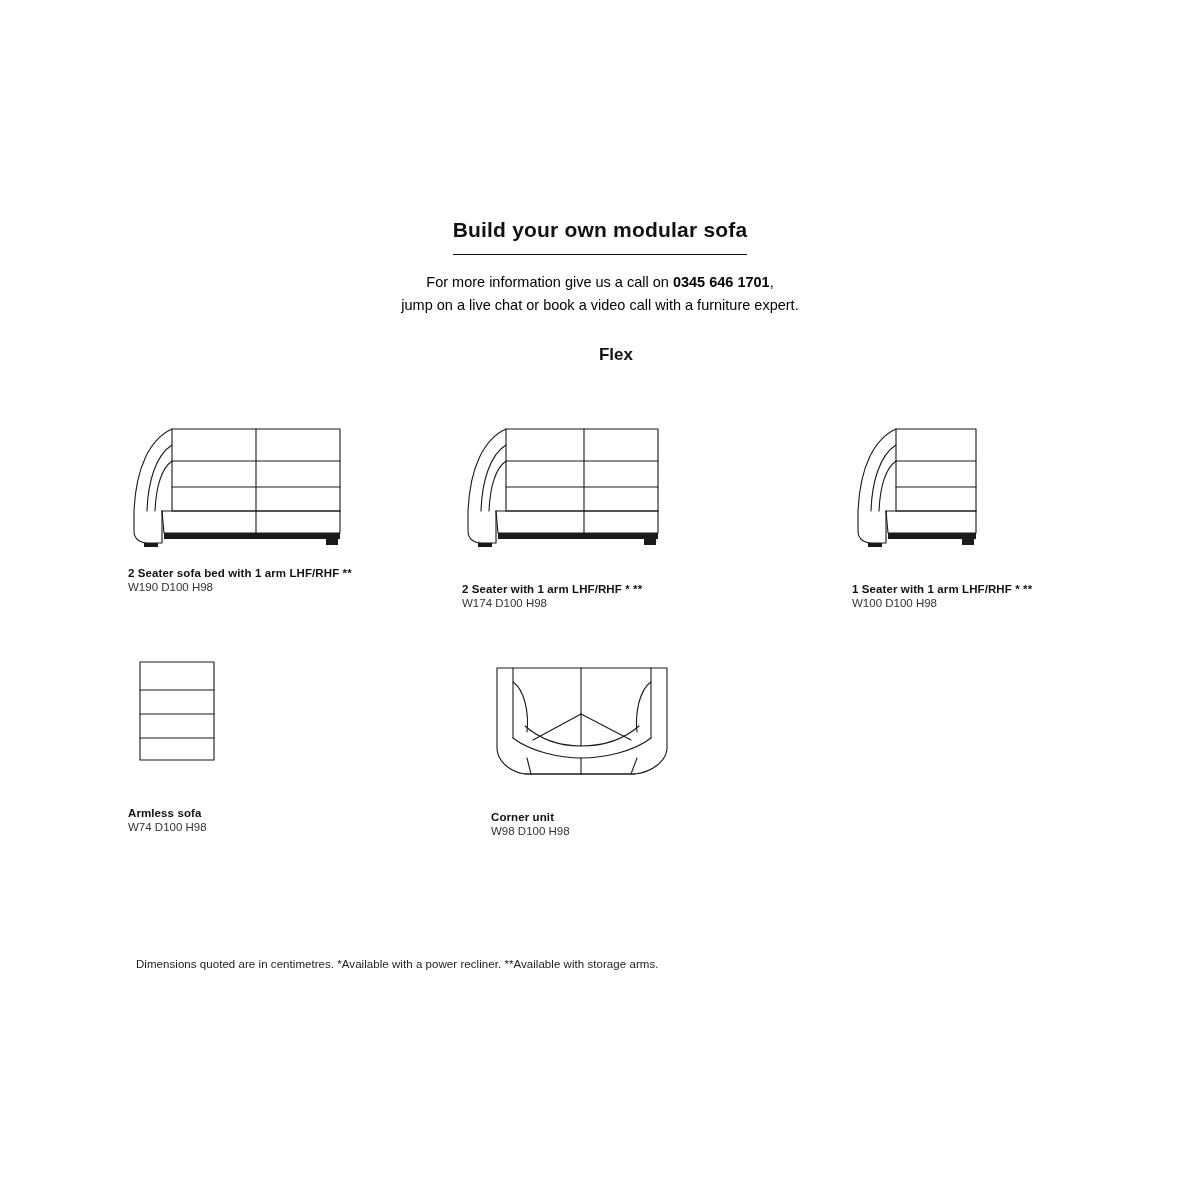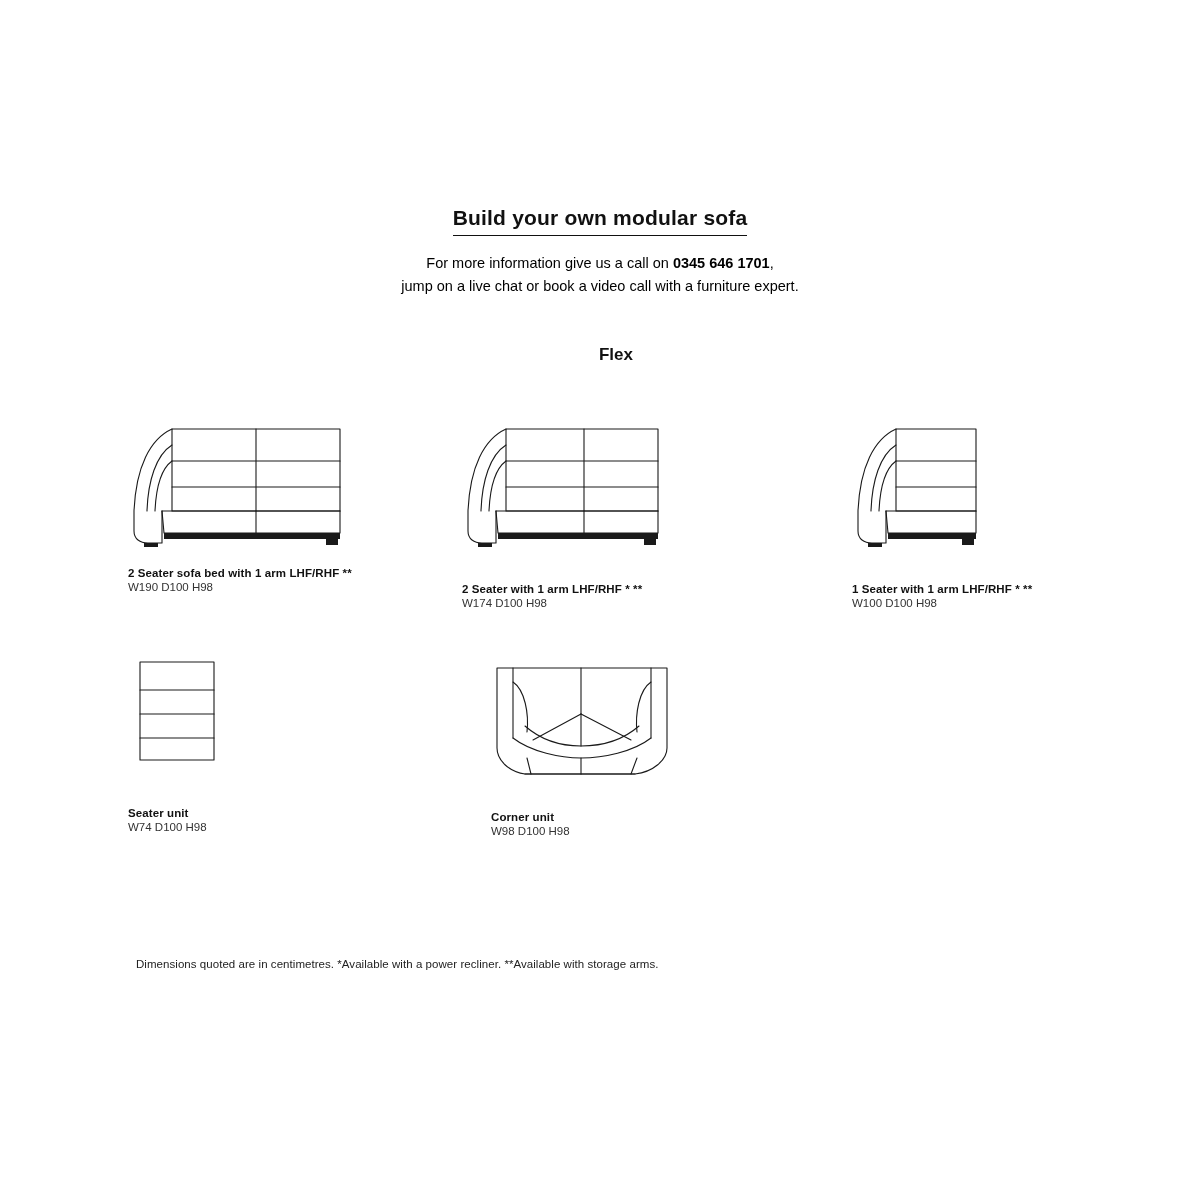--- a/index.html
+++ b/index.html
@@ -29,22 +29,23 @@
     width: 1200px;
     text-align: center;
   }
   .title {
     font-size: 21px;
     font-weight: bold;
     letter-spacing: 0.2px;
     color: #111;
     display: inline-block;
     border-bottom: 1.5px solid #111;
-    padding-bottom: 5px;
+    padding-bottom: 12px;
     line-height: 1.2;
+    margin-top: 12px;
   }
   .subtitle {
     margin-top: 16px;
     font-size: 14.5px;
     line-height: 1.55;
     color: #000000;
   }
   .subtitle .phone {
     font-weight: bold;
   }
@@ -243,21 +244,21 @@
           <svg width="100" height="125" viewBox="0 0 100 125">
             <g fill="none" stroke="#1a1a1a" stroke-width="1.1" stroke-linejoin="round" stroke-linecap="round">
               <path d="M12 10 L86 10 L86 108 L12 108 Z"></path>
               <path d="M12 38 L86 38"></path>
               <path d="M12 62 L86 62"></path>
               <path d="M12 86 L86 86"></path>
             </g>
           </svg>
         </div>
         <div class="labels labels-d">
-          <div class="item-name">Seater unit</div>
+          <div class="item-name">Armless sofa</div>
           <div class="item-dims">W74 D100 H98</div>
         </div>
       </div>
 
       <div class="item item-e">
         <div class="art art-e">
           <svg width="200" height="135" viewBox="0 0 200 135">
             <g fill="none" stroke="#1a1a1a" stroke-width="1.1" stroke-linejoin="round" stroke-linecap="round">
 
               <path d="M6 16 L6 96 C 6 108, 18 120, 34 122 L 144 122 C 162 120, 176 108, 176 96 L176 16 Z"></path>

